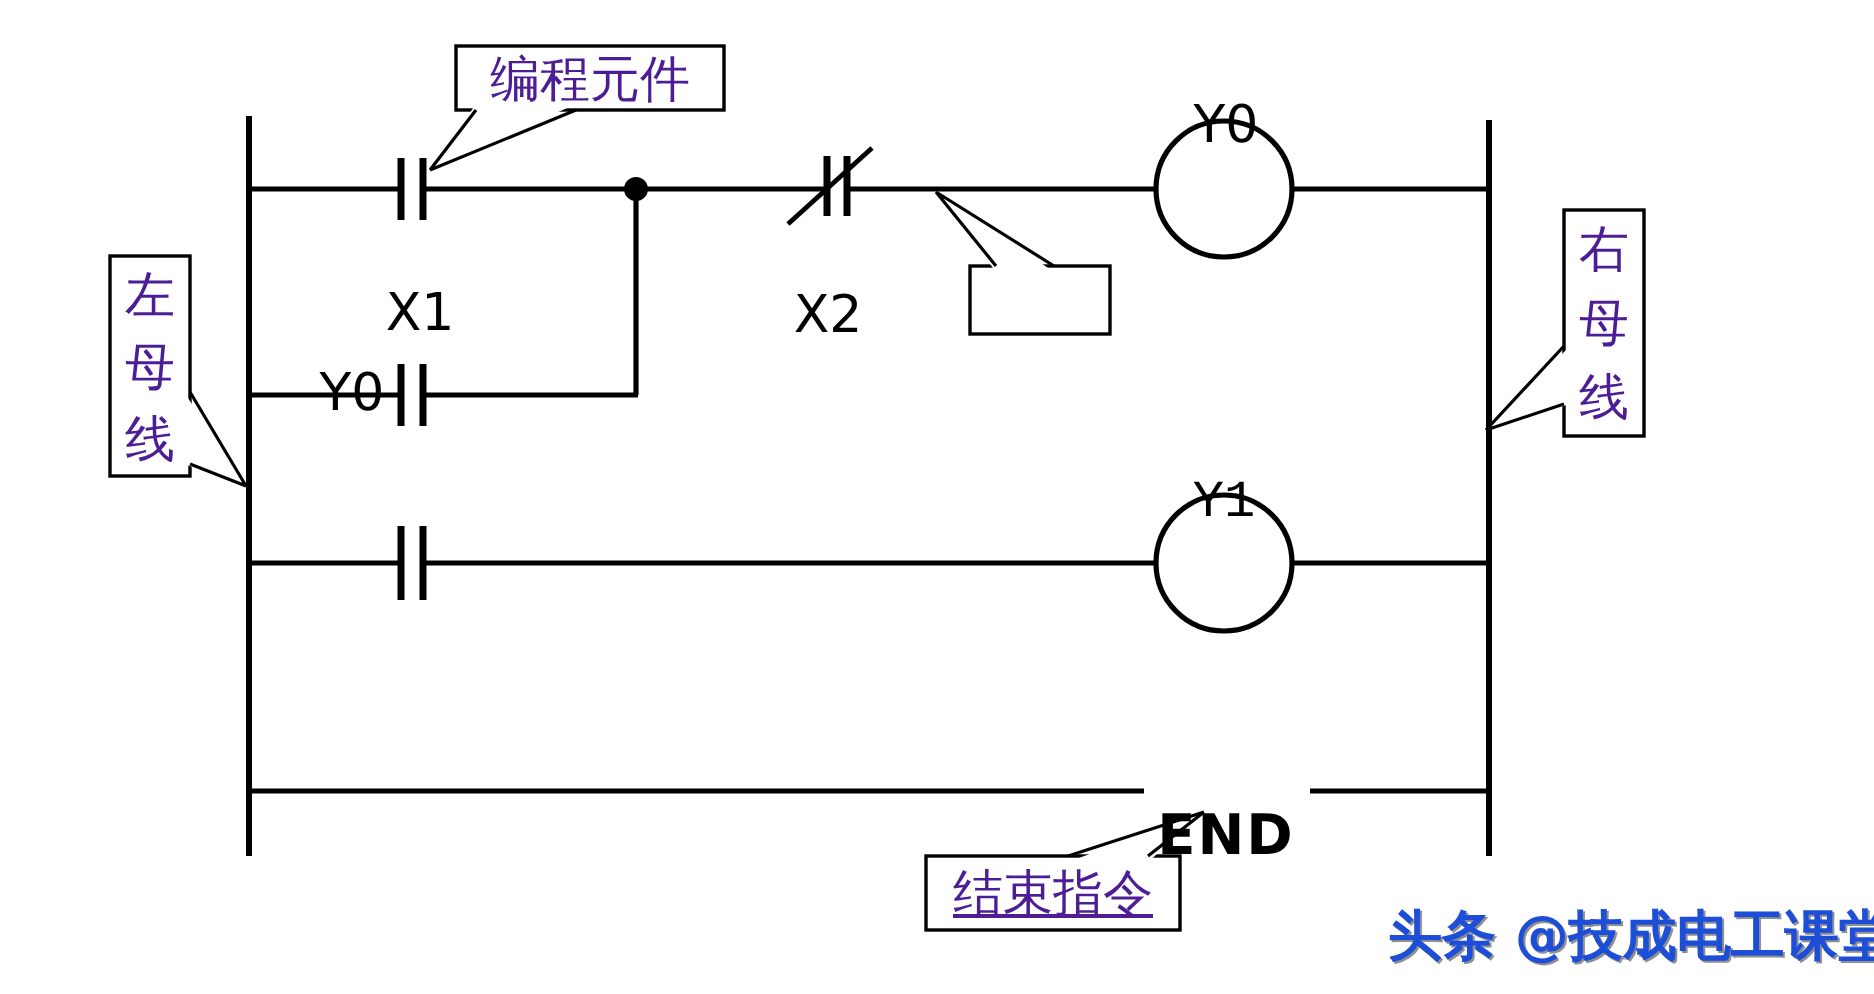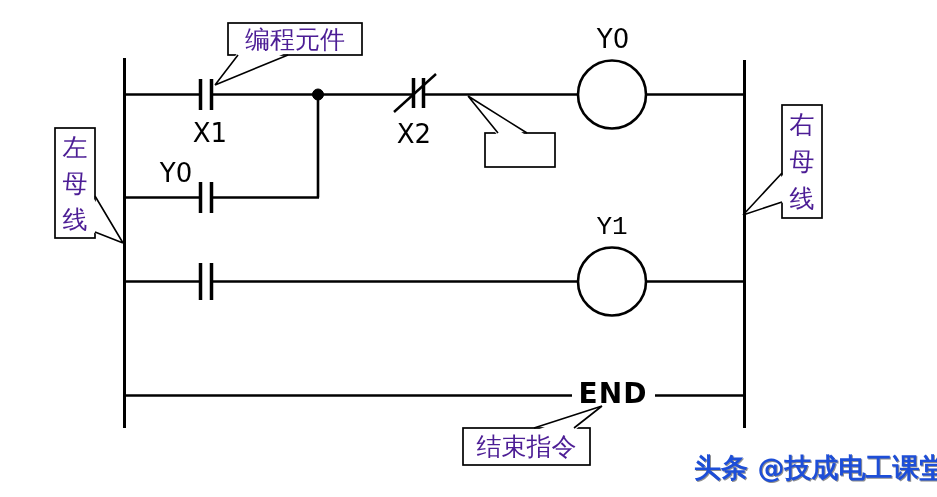--- a/index.html
+++ b/index.html
@@ -12,20 +12,21 @@
   }
   #ladder-svg{position:absolute;left:0;top:0;}
   .lbl{
     position:absolute;
     color:#000;
     text-align:center;
     font-size:26px;
     line-height:30px;
     font-weight:500;
     white-space:nowrap;
+    margin-top:24px;
   }
   .callout-text{
     position:absolute;
     display:flex;align-items:center;justify-content:center;
     color:#4c1d95;
     font-size:25px;
     font-weight:500;
     white-space:nowrap;
   }
   .callout-text.vertical{
@@ -133,17 +134,17 @@
 
   <div class="lbl" id="end-label" style="left:563px;top:379px;width:100px;">END</div>
 
   <div class="callout-text" style="left:228px;top:23px;width:134px;height:32px;">编程元件</div>
 
   <div class="callout-text vertical" style="left:55px;top:130px;width:40px;height:124px;">左母线</div>
 
 
   <div class="callout-text vertical" style="left:782px;top:106px;width:40px;height:111px;line-height:37px;">右母线</div>
 
-  <div class="callout-text" style="left:463px;top:428px;width:127px;height:37px;">结束指令</div>
+  <div class="callout-text" style="left:463px;top:428px;width:127px;height:37px;text-decoration:underline;">结束指令</div>
 
   <div id="watermark">头条 @技成电工课堂</div>
 
 </div>
 
 </body></html>

